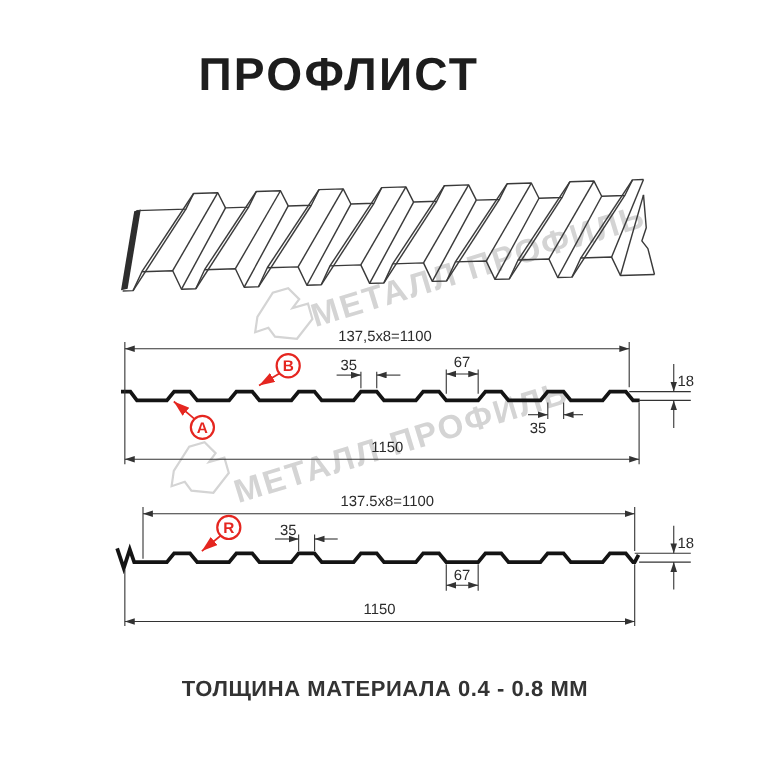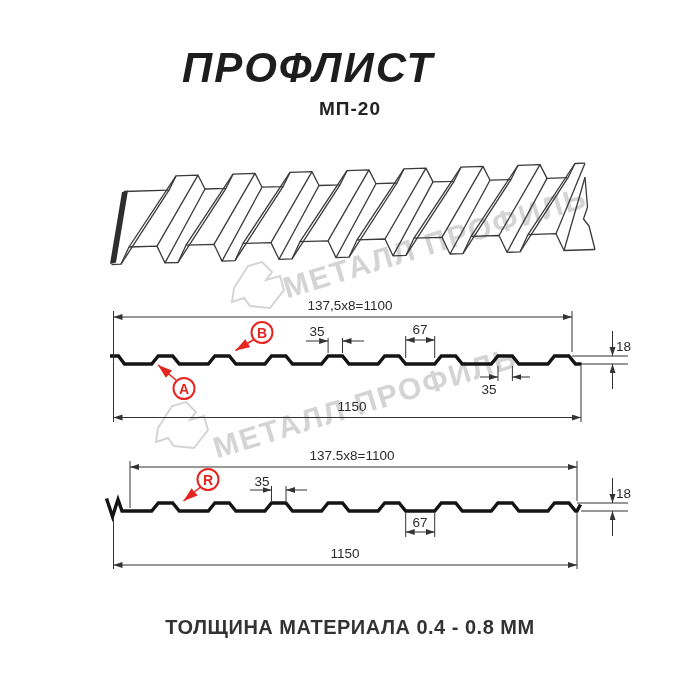--- a/index.html
+++ b/index.html
@@ -1,19 +1,19 @@
 <!DOCTYPE html>
 <html><head>
 <meta charset="utf-8">
 <style>
   html,body{margin:0;padding:0;}
   #page{position:relative;width:700px;height:700px;background:#ffffff;overflow:hidden;
         font-family:"Liberation Sans", sans-serif;}
   .title{position:absolute;top:44px;left:0;width:616px;text-align:center;
-         font-size:42px;font-weight:700;letter-spacing:2px;color:#1d1d1d;font-style:italic;}
+         font-size:42px;font-weight:700;letter-spacing:2px;color:#1d1d1d;}
   .subtitle{position:absolute;top:98px;left:0;width:700px;text-align:center;
          font-size:19px;font-weight:700;letter-spacing:1px;color:#222;}
   .footer{position:absolute;top:616px;left:0;width:700px;text-align:center;
          font-size:20px;font-weight:700;letter-spacing:0.5px;color:#333;}
   .wm{position:absolute;color:#d4d4d4;font-weight:700;font-size:30px;letter-spacing:2px;
       white-space:nowrap;transform:rotate(-17deg);transform-origin:left center;z-index:1;}
   .wm1{left:284px;top:272px;}
   .wm2{left:214px;top:432px;}
   .wmlogo{position:absolute;z-index:1;}
   #diagram{position:absolute;left:0;top:0;z-index:2;}
@@ -24,21 +24,20 @@
   .sheet{stroke:#3a3a3a;stroke-width:1.3;fill:none;stroke-linejoin:round;}
   .red-l{stroke:#e52620;stroke-width:1.6;fill:none;}
   .red-c{stroke:#e52620;stroke-width:2;fill:#fff;}
 </style>
 </head>
 <body>
 
 <div id="page">
 
   <div class="title">ПРОФЛИСТ</div>
-  <div class="subtitle">МП-20</div>
 
   <svg class="wmlogo" style="left:226px;top:258px;" width="64" height="60" viewBox="0 0 64 60">
     <path d="M8,30 L22,8 L36,4 L46,14 L40,22 L54,18 L58,32 L44,50 L24,48 L18,40 L6,44 Z" fill="none" stroke="#d4d4d4" stroke-width="2"></path>
   </svg>
   <div class="wm wm1">МЕТАЛЛ ПРОФИЛЬ</div>
   <svg class="wmlogo" style="left:150px;top:398px;" width="64" height="60" viewBox="0 0 64 60">
     <path d="M8,30 L22,8 L36,4 L46,14 L40,22 L54,18 L58,32 L44,50 L24,48 L18,40 L6,44 Z" fill="none" stroke="#d4d4d4" stroke-width="2"></path>
   </svg>
   <div class="wm wm2">МЕТАЛЛ ПРОФИЛЬ</div>
 

